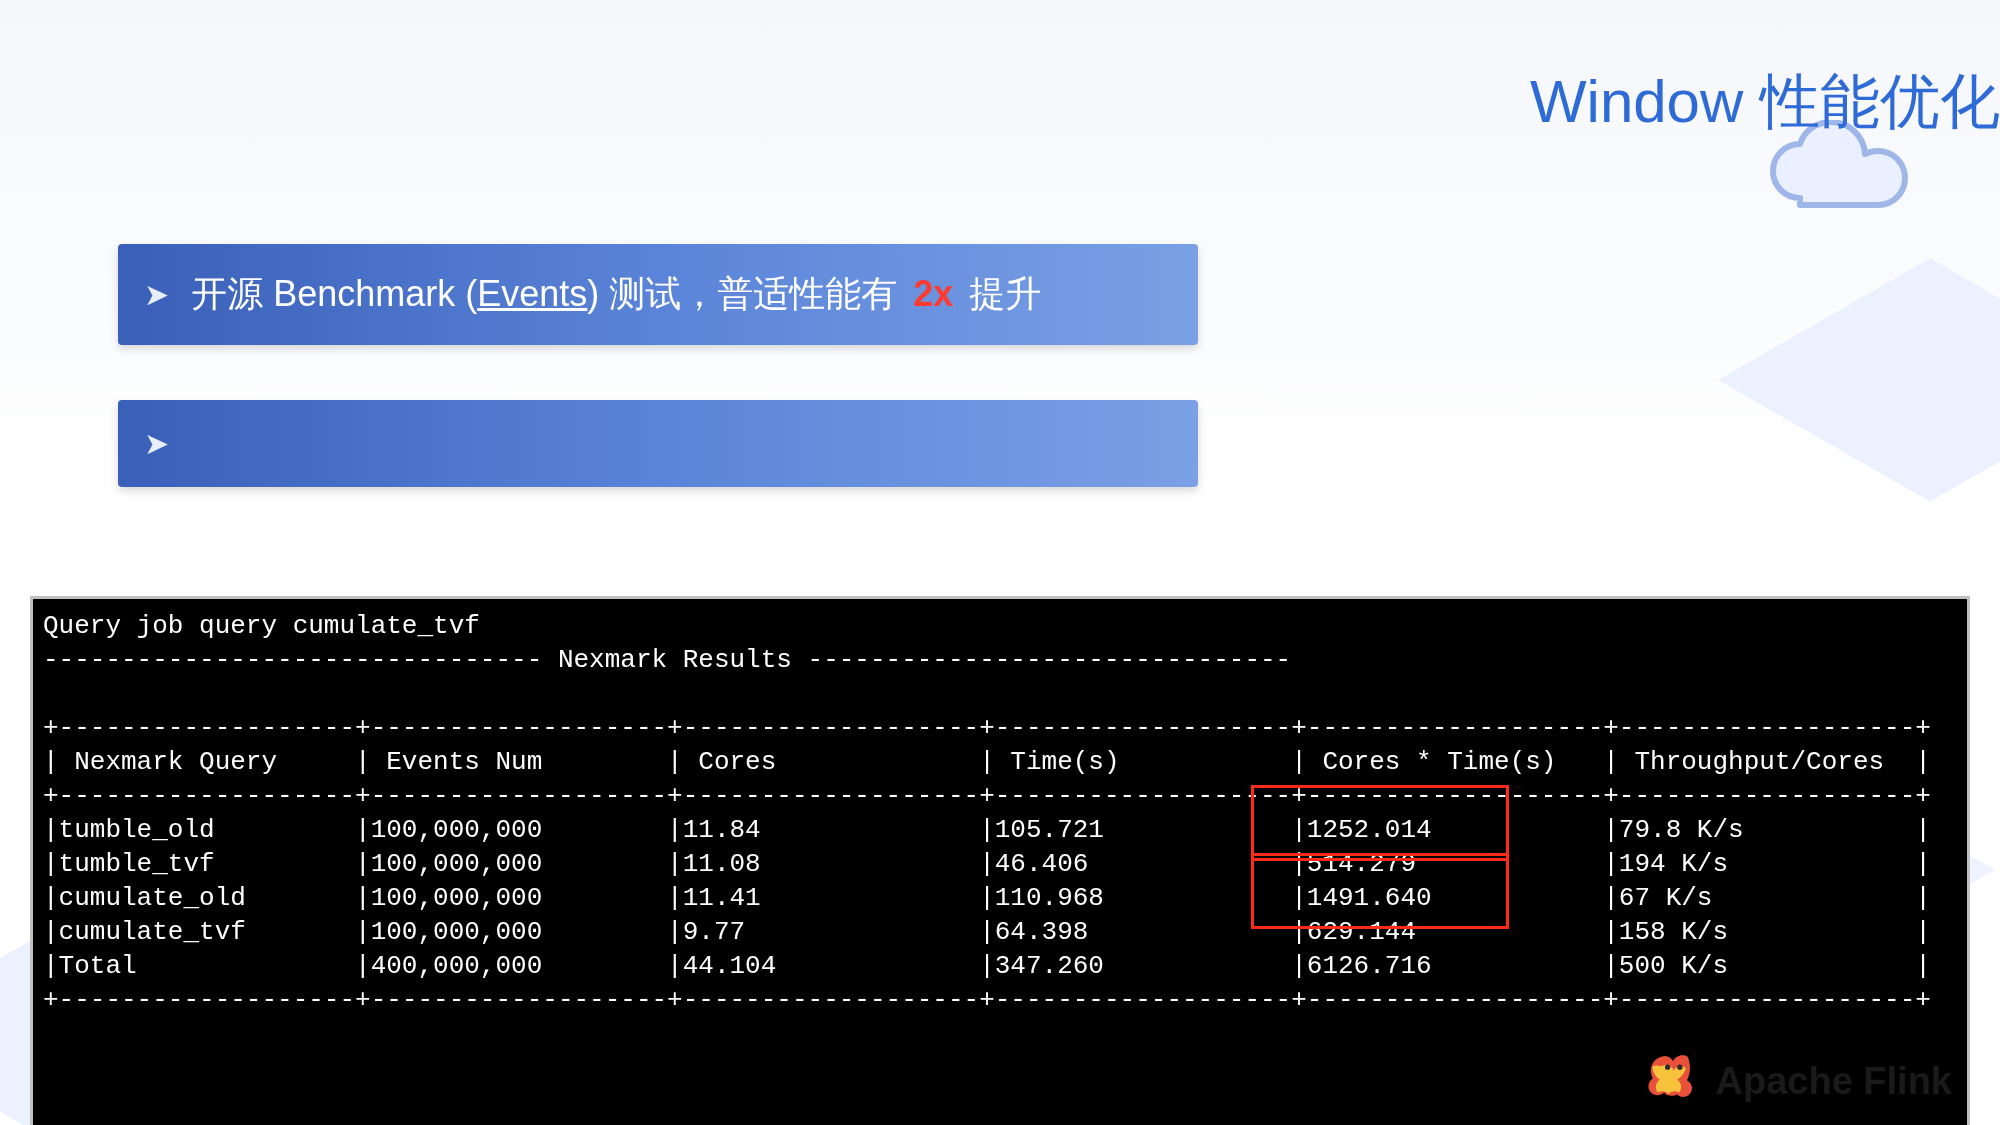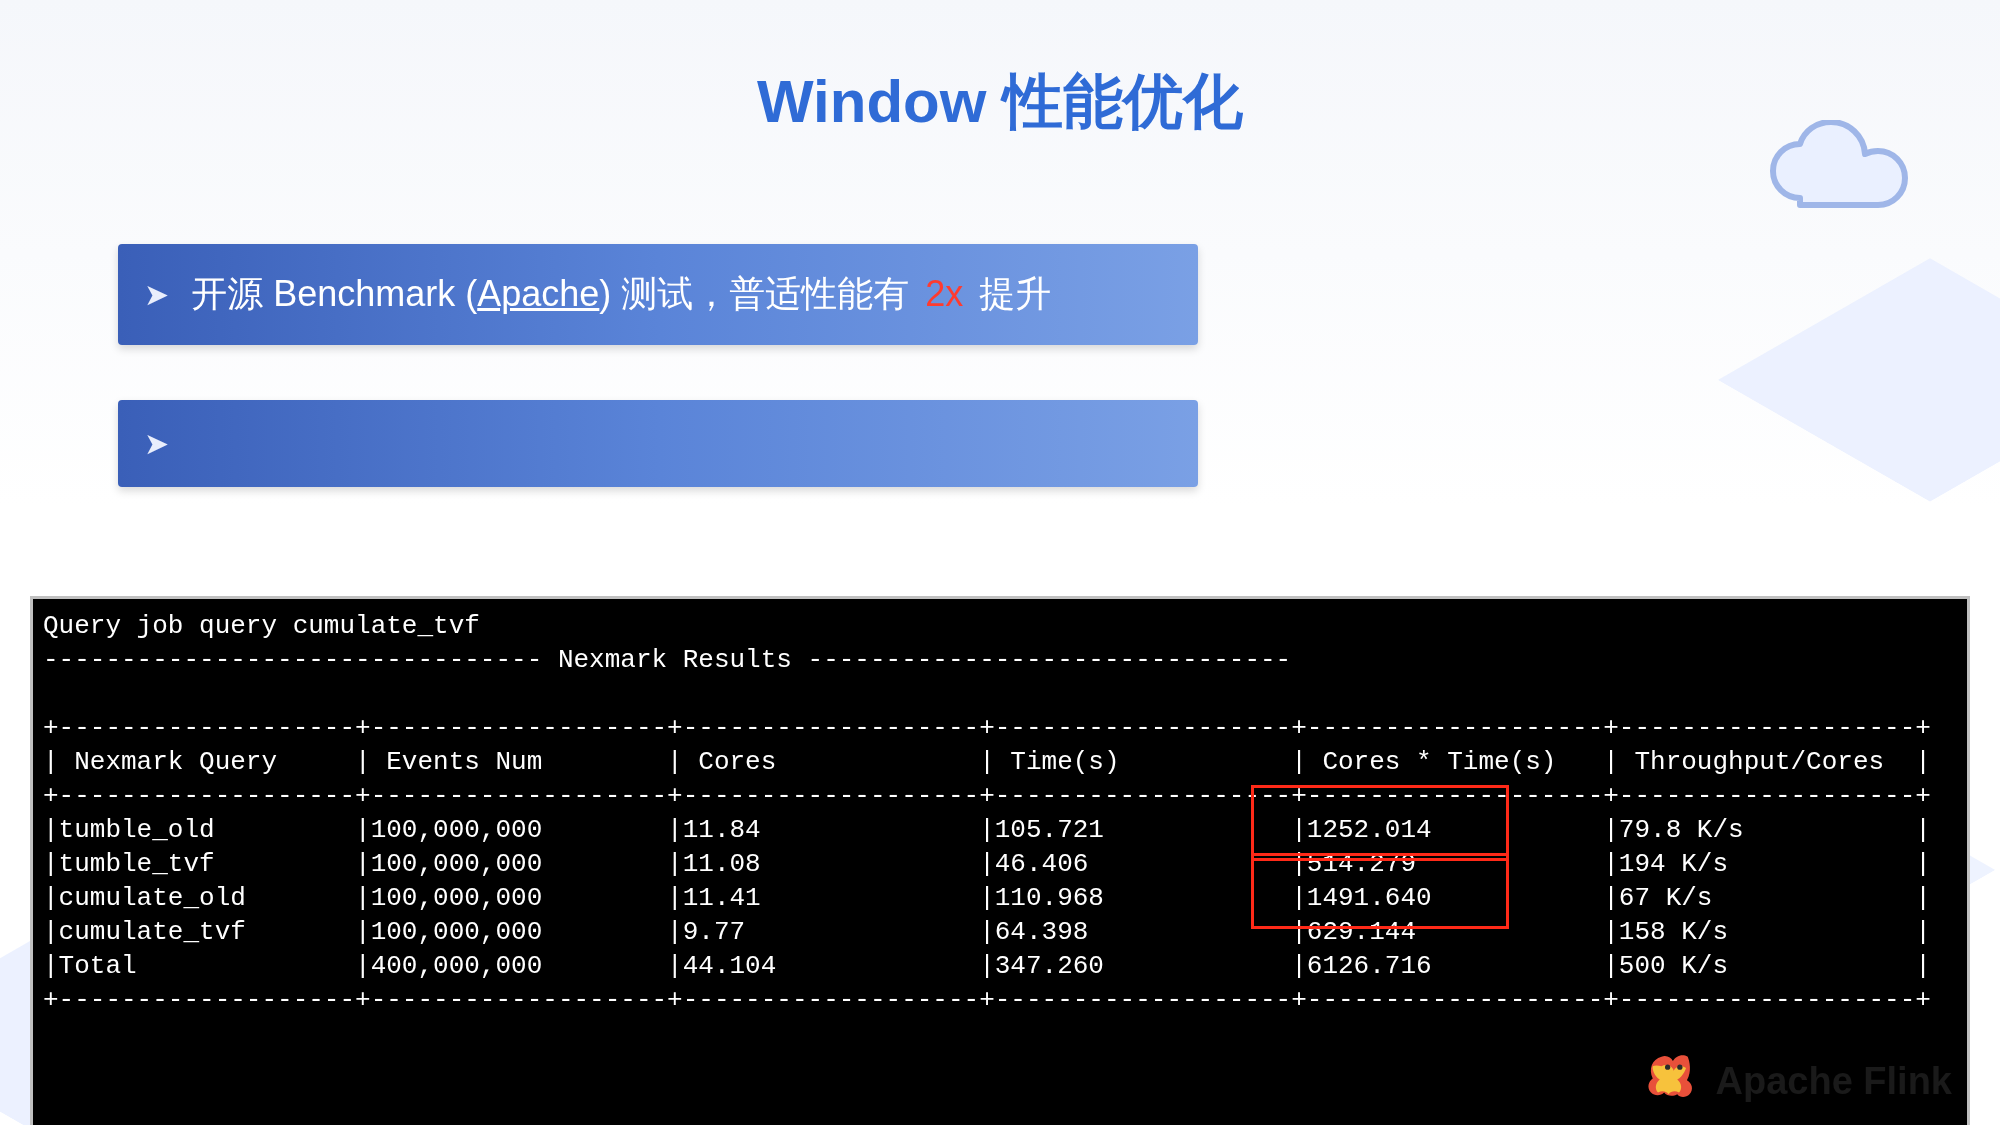--- a/index.html
+++ b/index.html
@@ -1,20 +1,20 @@
 <!DOCTYPE html>
 <html><head>
 <meta charset="utf-8">
 <style>
   html,body{margin:0;padding:0;width:2000px;height:1125px;font-family:"Microsoft YaHei","PingFang SC","Helvetica Neue",Arial,sans-serif;background:#fff;overflow:hidden}
   .slide{position:relative;width:2000px;height:1125px;background:linear-gradient(180deg,#f5f7fb 0%,#ffffff 45%)}
-  .title{position:absolute;top:62px;left:0;width:100%;text-align:center;font-size:60px;font-weight:700;color:#2f6bd6}
+  .title{position:absolute;top:62px;left:0;width:100%;text-align:right;font-size:60px;font-weight:400;color:#2f6bd6}
   .bullet{position:absolute;left:118px;width:1080px;color:#fff;font-size:36px;font-weight:400;display:flex;align-items:center;padding:26px 26px;box-sizing:border-box;border-radius:4px;background:linear-gradient(90deg,#3a5fb8 0%,#5a84d8 50%,#7aa0e5 100%);box-shadow:0 4px 8px rgba(0,0,0,.15)}
   .bullet .arrow{display:inline-block;margin-right:22px;font-size:30px;color:#e9eefc}
-  .bullet .hl-red{color:#ff3b2f;font-weight:400;margin:4px 6px}
+  .bullet .hl-red{color:#ff3b2f;font-weight:700;margin:4px 6px}
   .bullet .ul{text-decoration:underline}
   #bullet1{top:244px}
   #bullet2{top:400px}
   .term{position:absolute;left:30px;right:30px;top:596px;background:#000;color:#fff;font-family:"Menlo","Consolas","Courier New",monospace;font-size:26px;line-height:34px;white-space:pre;padding:10px 10px 14px 10px;border:3px solid #c0c0c0;box-sizing:border-box}
   .term .redbox{position:absolute;border:3px solid #ff2a18;pointer-events:none}
   #rb1{left:1218px;top:186px;width:252px;height:70px}
   #rb2{left:1218px;top:254px;width:252px;height:70px}
   .footer-logo{position:absolute;right:48px;bottom:22px;display:flex;align-items:flex-end;gap:16px}
   .footer-logo .squirrel{width:56px;height:56px}
   .footer-logo .txt{font-size:38px;font-weight:700;color:#1a1a1a}
@@ -60,21 +60,21 @@
           <path d="M40 78c-15 0-27-12-27-27s12-27 27-27c4-13 16-22 31-22 18 0 33 14 34 32 4-2 8-3 13-3 15 0 27 12 27 27s-12 27-27 27H40z" fill="#eaf0ff"></path>
         </g>
       </svg>
   </div>
 
   <div class="title">Window 性能优化</div>
 
   <div class="bullet" id="bullet1">
     <span class="arrow">➤</span>
     <span>
-      <span>开源 Benchmark (</span><span class="ul">Apache</span><span>) 测试，普适性能有 </span><span class="hl-red">2x</span><span> 提升</span>
+      <span>开源 Benchmark (</span><span class="ul">Events</span><span>) 测试，普适性能有 </span><span class="hl-red">2x</span><span> 提升</span>
     </span>
   </div>
 
   <div class="bullet" id="bullet2">
     <span class="arrow">➤</span>
   </div>
 
   <div class="term"><span>Query job query cumulate_tvf</span>
 <span>-------------------------------- Nexmark Results -------------------------------</span>
 <span></span>

